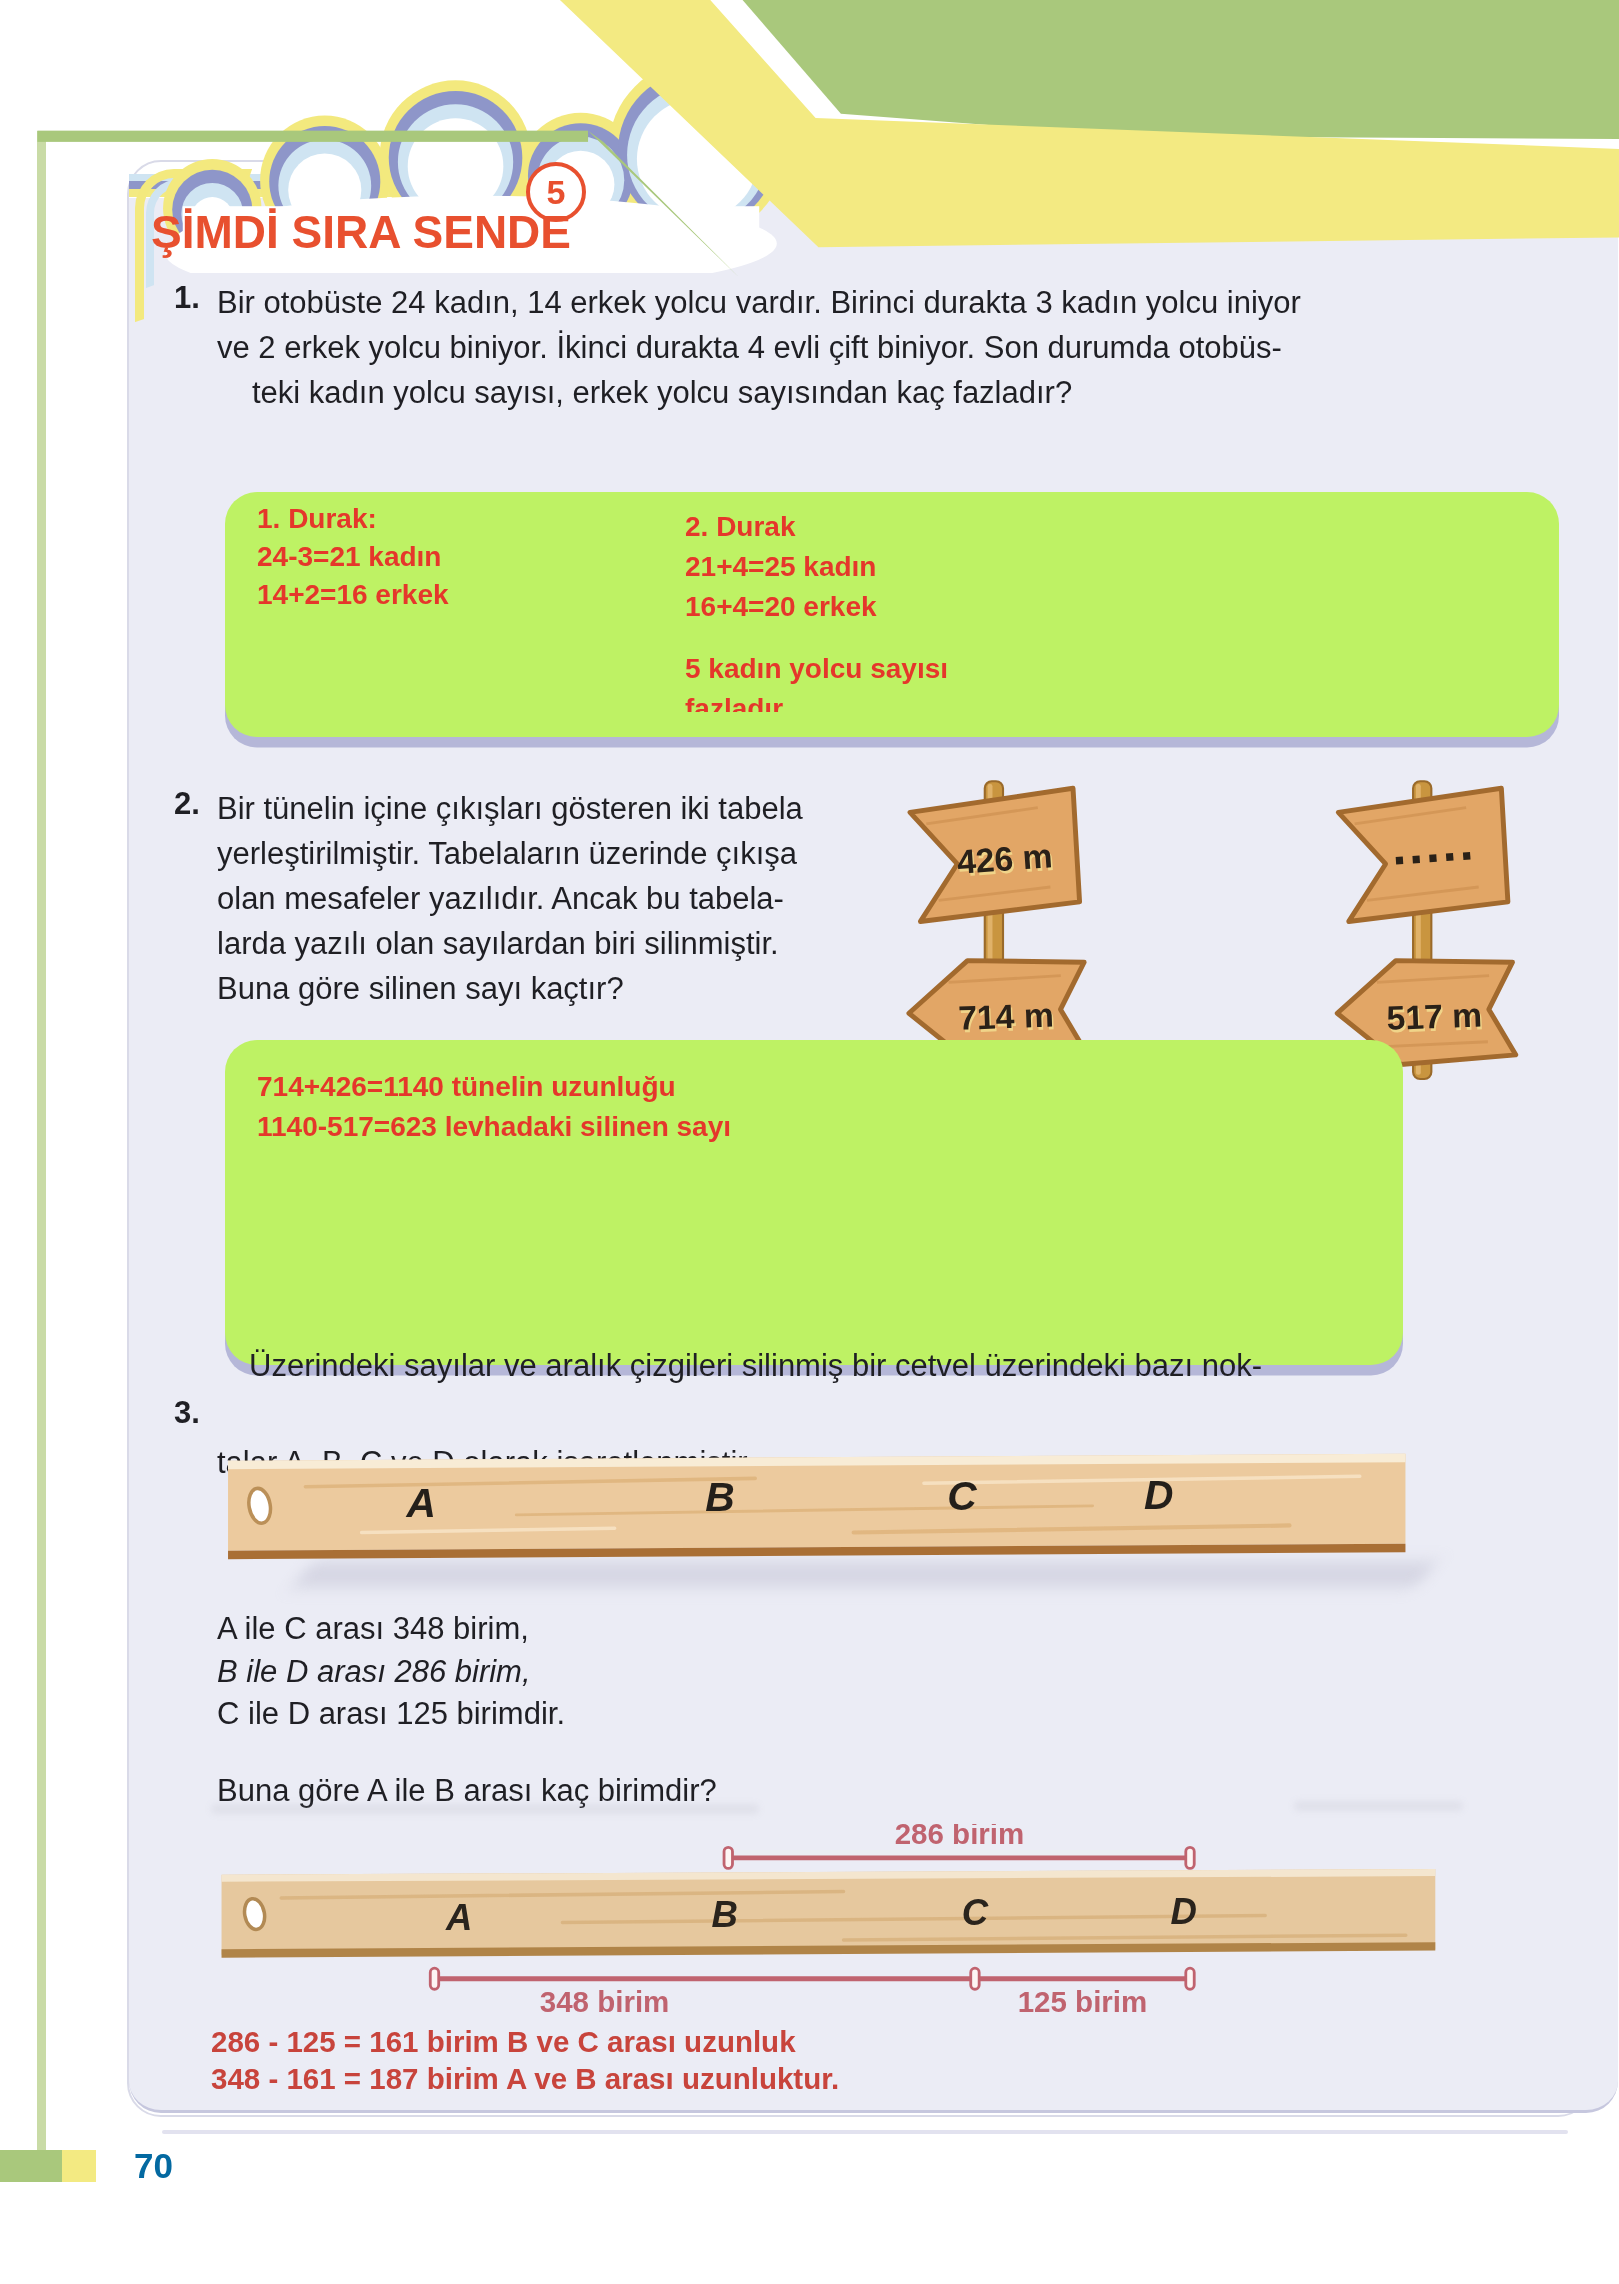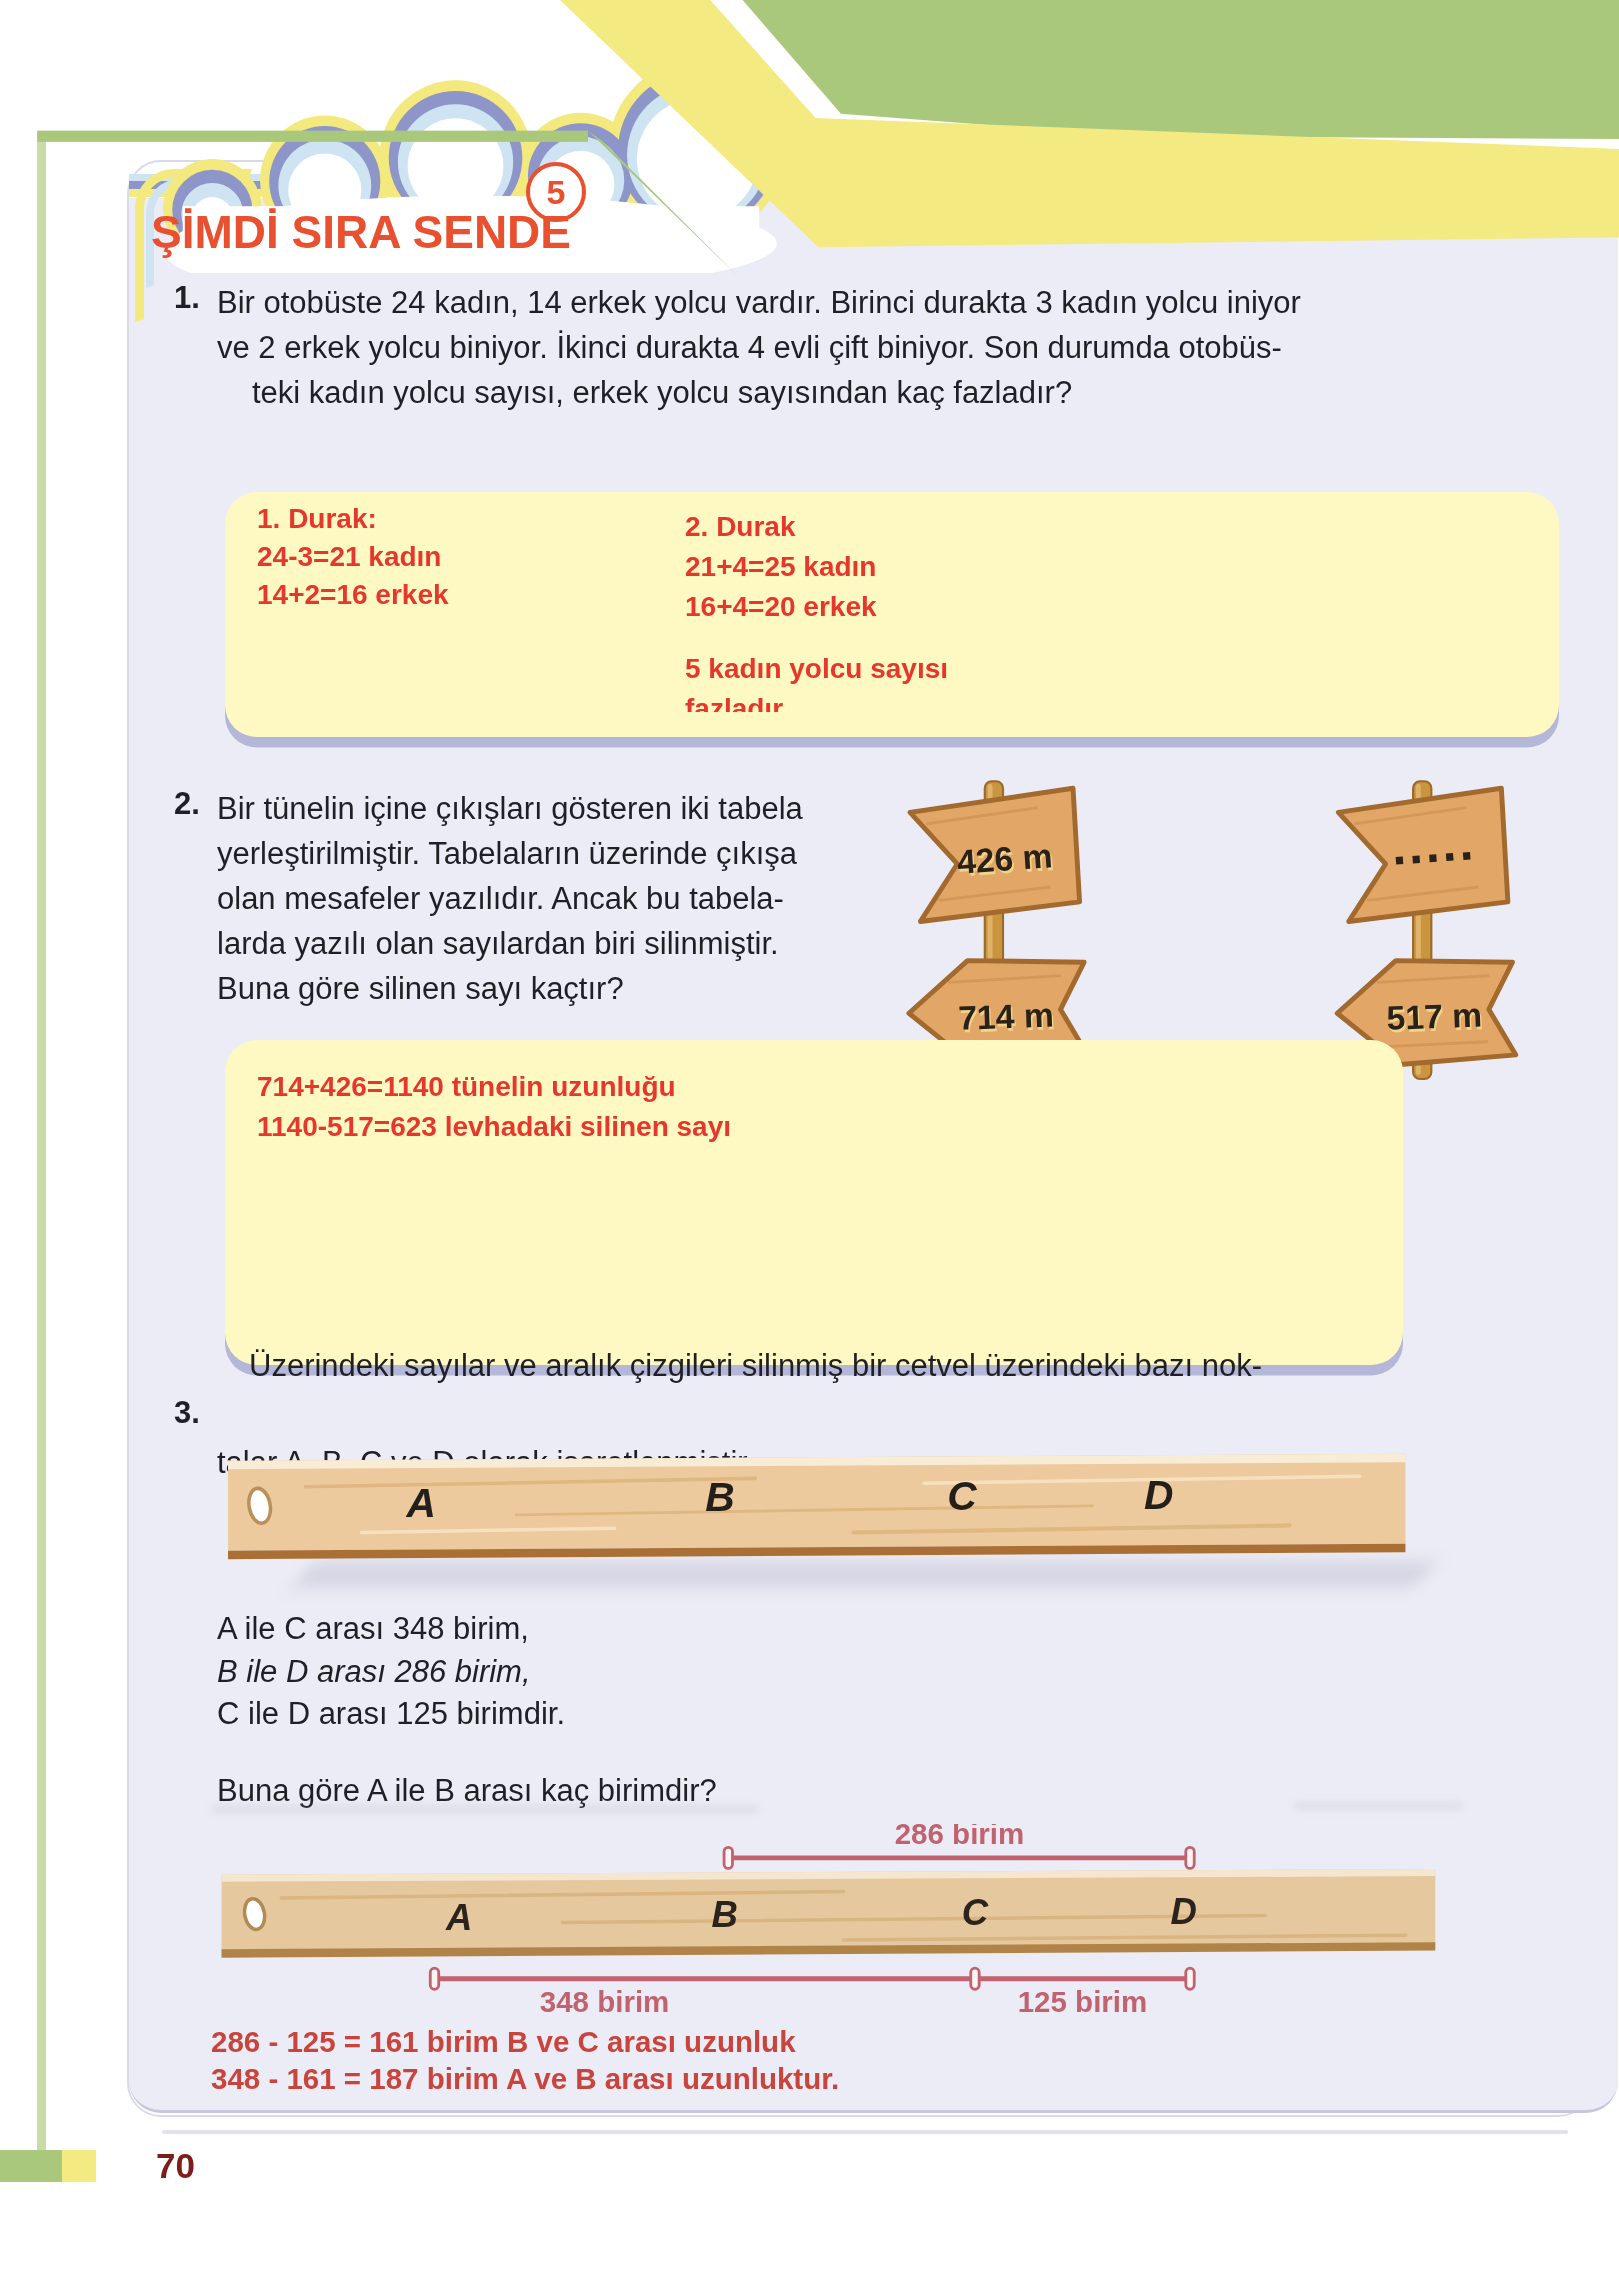--- a/index.html
+++ b/index.html
@@ -8,29 +8,29 @@
   .abs{position:absolute;}
   .body-txt{font-size:31px;line-height:45px;color:#1f1f24;white-space:nowrap;}
   .p-num{font-weight:bold;font-size:31px;}
   .red-hand{font-family:"Liberation Sans",sans-serif;font-weight:bold;font-size:28px;
             color:#e5372b;line-height:38px;white-space:nowrap;}
   .main-box{left:127px;top:160px;width:1461px;height:1953px;background:#ffffff;
             border:2.1px solid #d9dae8;border-radius:34px;}
   .lav-fill{left:129px;top:198px;width:1489px;height:1912px;background:#ebecf5;
             border-bottom:3.5px solid #c6c7de;border-radius:0 0 32px 32px;}
   .stripe{left:129px;width:1488px;}
-  .ans-box{background:#fef9c3;border-radius:32px;box-shadow:0 10.5px 0 #b5b7d8;}
+  .ans-box{background:#bef264;border-radius:32px;box-shadow:0 10.5px 0 #b5b7d8;}
   .title{font-size:46px;font-weight:bold;letter-spacing:0px;color:#e8502f;white-space:nowrap;}
   .badge{width:52px;height:52px;border-radius:50%;border:4.9px solid #e8502f;background:#fff;
          color:#e8502f;font-size:34px;font-weight:bold;display:flex;align-items:center;justify-content:center;}
   .corner-arc{border-style:solid;border-color:transparent;background:transparent;}
   .fig2blur{filter:blur(0.6px);}
   .ans3{font-size:29.5px;font-weight:bold;color:#c8443c;line-height:37px;white-space:nowrap;filter:blur(0.4px);}
   .ghost{background:#9a9aa8;opacity:.14;filter:blur(3.5px);border-radius:4.2px;}
-  .pagenum{font-size:35px;font-weight:bold;color:#7f1d1d;margin-left:22px;}
+  .pagenum{font-size:35px;font-weight:bold;color:#0369a1;}
   svg text{font-family:"Liberation Sans",sans-serif;}
   .ruler-letter{font-family:"DejaVu Serif",serif;font-style:italic;font-weight:bold;}
 </style>
 </head>
 <body>
 
 <div id="page">
 
   <div class="abs main-box"></div>
   <div class="abs lav-fill"></div>

